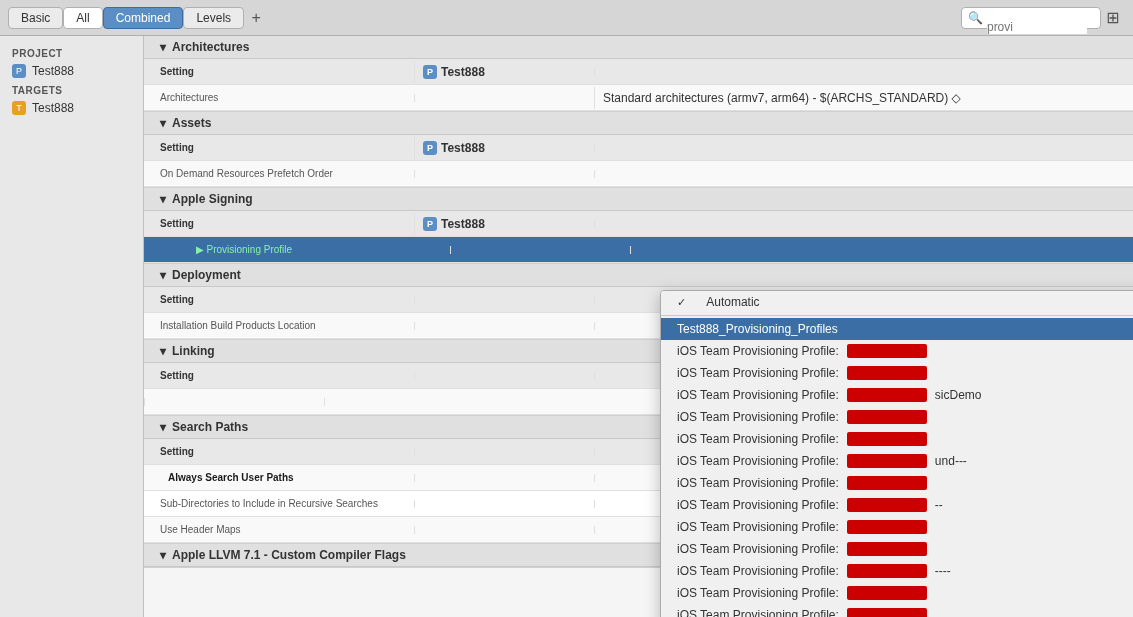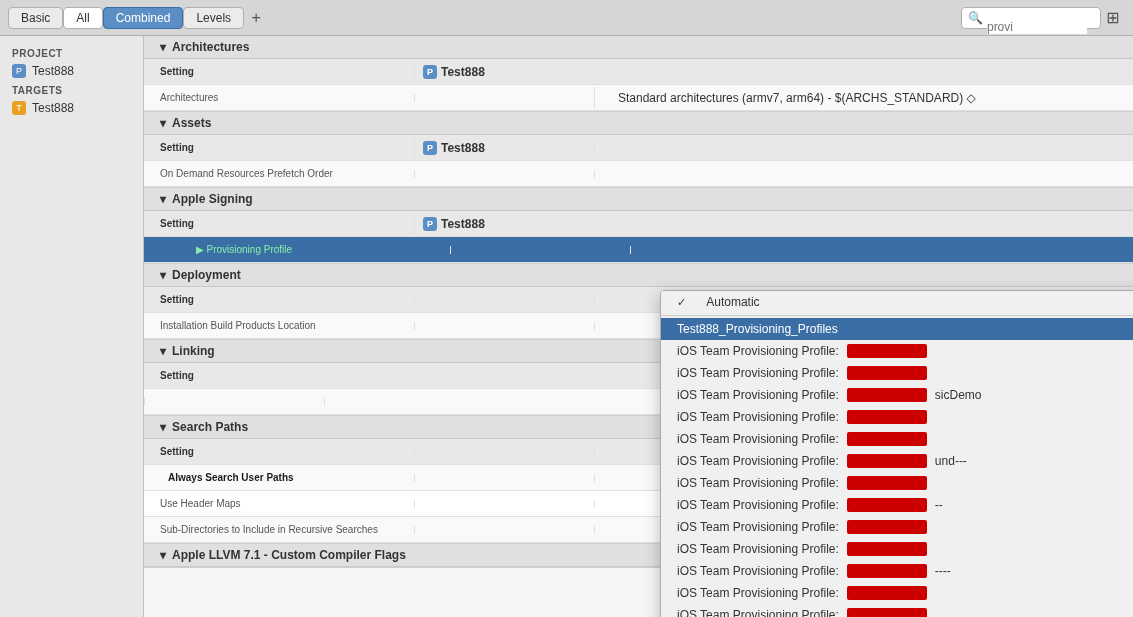--- a/index.html
+++ b/index.html
@@ -55,21 +55,21 @@
 
     
     .settings-table { width: 100%; }
     .settings-row {
       display: flex; align-items: center; border-bottom: 1px solid #e0e0e0; min-height: 26px;
     }
     .settings-row:nth-child(even) { background: #f9f9f9; }
     .settings-row:nth-child(odd) { background: #fff; }
     .col-setting { width: 270px; padding: 4px 16px; color: #555; font-size: 10px; flex-shrink: 0; }
     .col-target { width: 180px; padding: 4px 8px; color: #555; font-size: 12px; flex-shrink: 0; display: flex; align-items: center; gap: 4px; border-left: 1px solid #e0e0e0; }
-    .col-value { flex: 1; padding: 4px 23px; font-size: 12px; color: #333; border-left: 1px solid #e0e0e0; }
+    .col-value { flex: 1; padding: 4px 8px; font-size: 12px; color: #333; border-left: 1px solid #e0e0e0; }
     .header-row { background: #e8e8e8 !important; }
     .header-row .col-setting { font-weight: 600; color: #333; }
     .header-row .col-target { font-weight: 600; color: #333; }
 
     
     .row-highlighted {
       background: #3a6ea5 !important; color: #fff !important;
     }
     .row-highlighted .col-setting { color: #86efac; font-weight: 400; margin-left: 36px; }
     .row-highlighted .col-target { color: #fff; }
@@ -249,26 +249,26 @@
           <div class="col-setting">Setting</div>
           <div class="col-target"></div>
           <div class="col-value"></div>
         </div>
         <div class="settings-row">
           <div class="col-setting bold-label">Always Search User Paths</div>
           <div class="col-target"></div>
           <div class="col-value"></div>
         </div>
         <div class="settings-row">
+          <div class="col-setting">Sub-Directories to Include in Recursive Searches</div>
+          <div class="col-target"></div>
+          <div class="col-value"></div>
+        </div>
+        <div class="settings-row">
           <div class="col-setting">Use Header Maps</div>
-          <div class="col-target"></div>
-          <div class="col-value"></div>
-        </div>
-        <div class="settings-row">
-          <div class="col-setting">Sub-Directories to Include in Recursive Searches</div>
           <div class="col-target"></div>
           <div class="col-value"></div>
         </div>
       </div>
     </div>
 
     <div class="section">
       <div class="section-header">
         <span>▾</span>
         <span>Apple LLVM 7.1 - Custom Compiler Flags</span>

